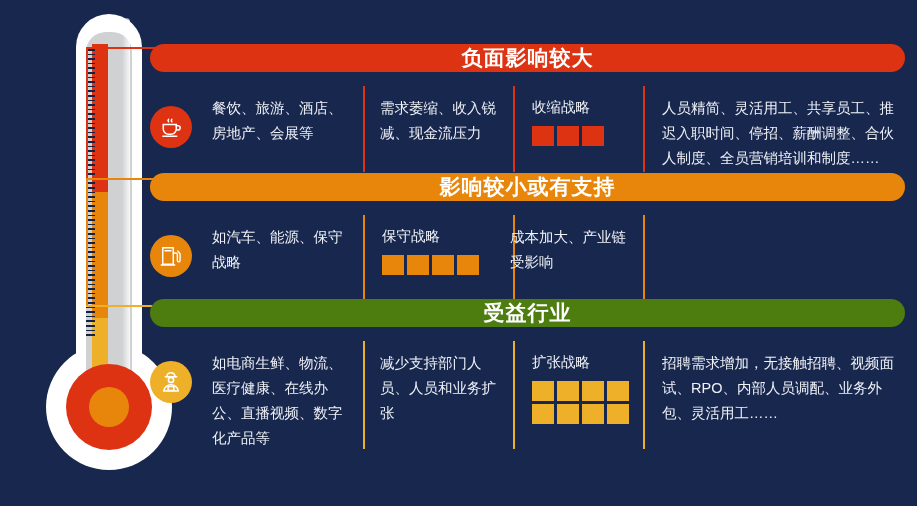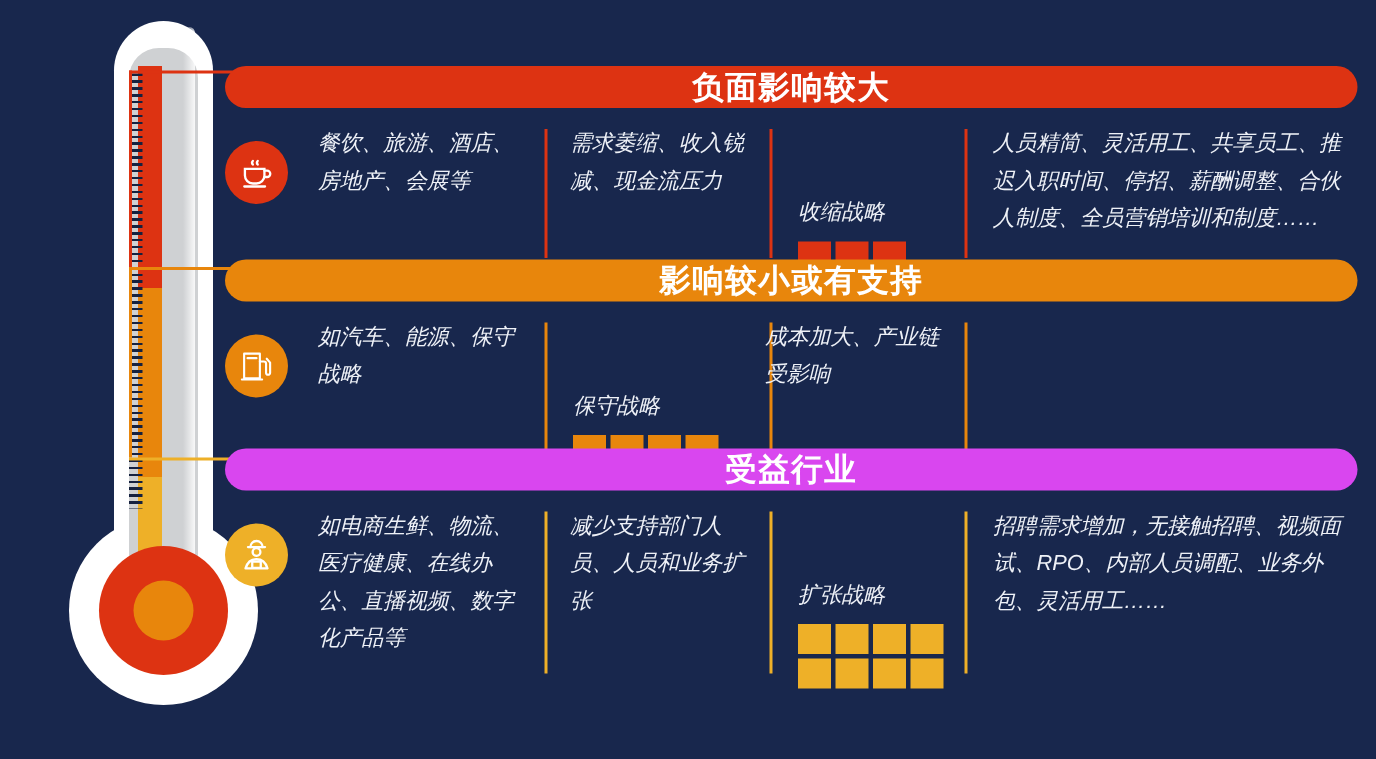--- a/index.html
+++ b/index.html
@@ -135,28 +135,27 @@
     color: #ffffff;
     font-size: 21px;
     font-weight: bold;
     display: flex;
     align-items: center;
     justify-content: center;
     letter-spacing: 1px;
   }
   #section-1 .section-header { background: #dd3312; }
   #section-2 .section-header { background: #e8860c; }
-  #section-3 .section-header { background: #d946ef; }
+  #section-3 .section-header { background: #4d7c0f; }
 
   .section-body {
     position: relative;
     display: flex;
     align-items: flex-start;
-    padding-top: 12px;
-    font-style: italic;
+    padding-top: 24px;
   }
 
   .col {
     position: relative;
     box-sizing: border-box;
   }
   .col-icon  { width: 58px; padding-top: 10px; }
   .col-field { width: 156px; padding-left: 4px; padding-right: 10px; }
   .col-impact{ width: 150px; padding-left: 16px; padding-right: 10px; }
   .col-strat { width: 130px; padding-left: 18px; padding-right: 10px; }
@@ -192,21 +191,20 @@
     color: #eef1f7;
     font-size: 14.5px;
     line-height: 25px;
   }
   .strat-label {
     color: #eef1f7;
     font-size: 14.5px;
     line-height: 22px;
     margin-bottom: 8px;
     text-align: left;
-    margin-top: 47px;
   }
   .blocks {
     display: flex;
     flex-wrap: wrap;
     width: 98px;
     gap: 3px;
   }
   .block {
     width: 22px;
     height: 20px;

